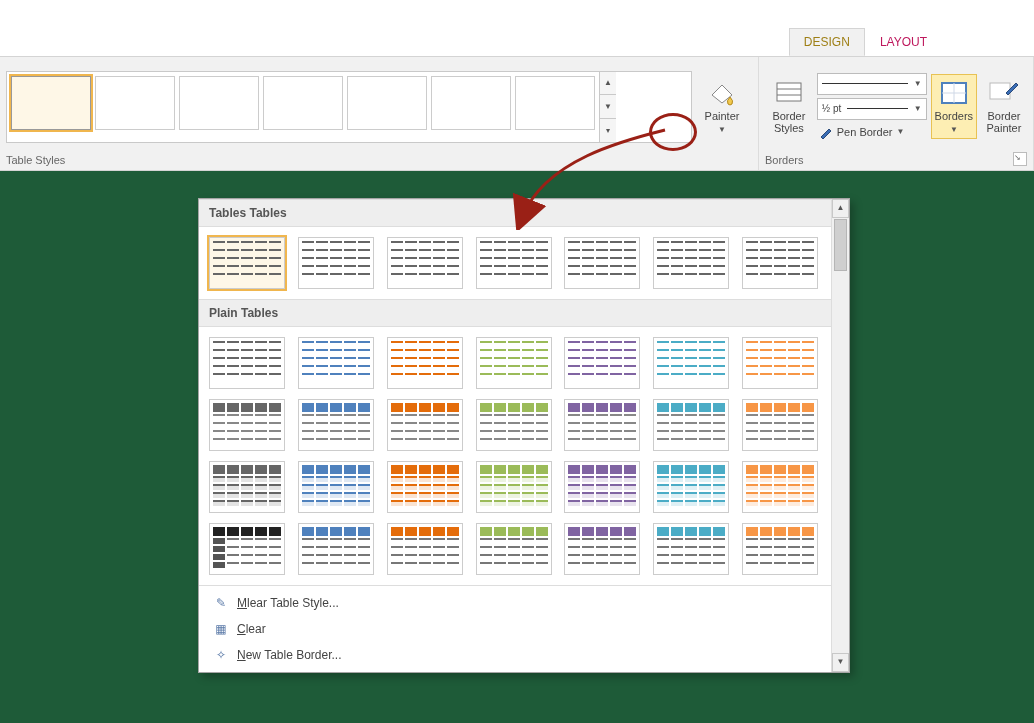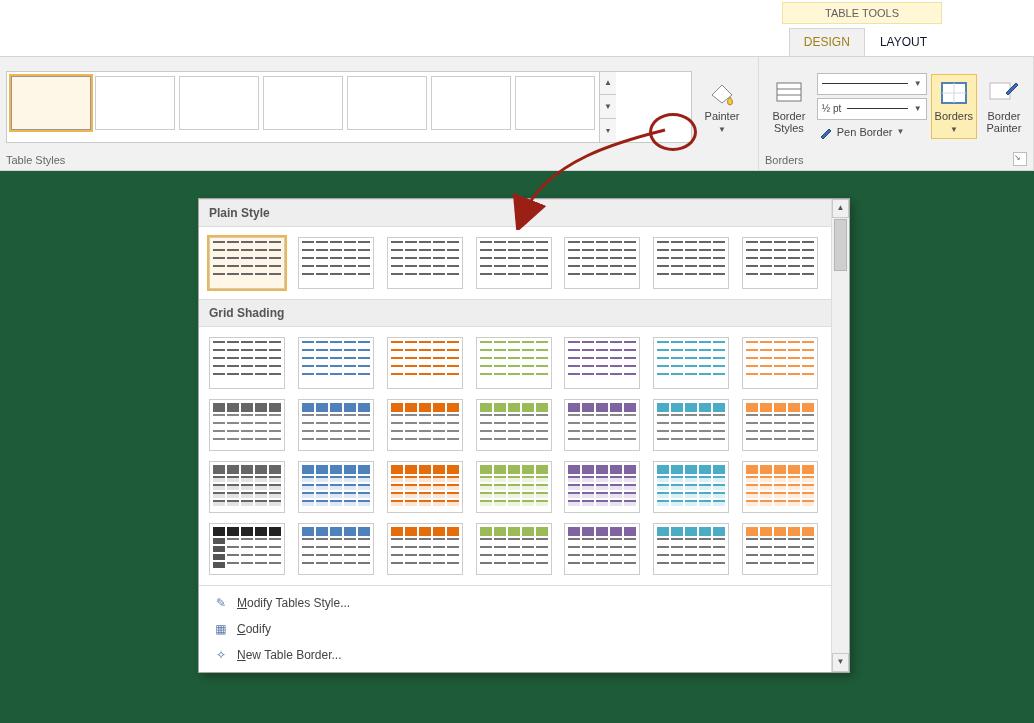--- a/index.html
+++ b/index.html
@@ -35,21 +35,21 @@
     padding: 4px 0;
   }
   .tabs {
     position: absolute;
     right: 92px;
     top: 28px;
     display: flex;
   }
   .tab {
     padding: 6px 14px 6px;
-    color: #0f172a;
+    color: #be185d;
     cursor: pointer;
     border: 1px solid transparent;
     border-bottom: none;
   }
   .tab.active {
     color: #9e7f15;
     border: 1px solid #d4d4d4;
     border-bottom: 1px solid #f1f1f1;
     background: #f1f1f1;
   }
@@ -308,21 +308,20 @@
     left:649px; top:113px; width:42px; height:32px;
     border:3px solid #9a2016; border-radius:50%;
   }
 </style>
 </head>
 <body>
 
 <div class="ribbon-area">
 
   <div class="tabstrip">
-    <div class="tool-context">TABLE TOOLS</div>
     <div class="tabs">
       <div class="tab active">DESIGN</div>
       <div class="tab">LAYOUT</div>
     </div>
   </div>
 
   <div class="ribbon-body">
 
     <div class="group" style="flex:1; min-width:0;">
       <div class="group-content">
@@ -457,21 +456,21 @@
   <defs>
     <marker id="ah" markerWidth="12" markerHeight="12" refX="6" refY="6" orient="auto">
       <path d="M0 0 L12 6 L0 12 Z" fill="#9a2016"></path>
     </marker>
   </defs>
   <path d="M160 10 C 120 20, 40 40, 18 96" fill="none" stroke="#9a2016" stroke-width="3" marker-end="url(#ah)"></path>
 </svg>
 
 <div class="gallery-panel">
   <div class="gallery-scroll">
-    <div class="gallery-section-h">Plain Style</div>
+    <div class="gallery-section-h">Tables Tables</div>
     <div class="gallery-grid" id="plain-grid">
         <div class="gthumb selected grid-only">
           <div class="gr">
             <span></span>
             <span></span>
             <span></span>
             <span></span>
             <span></span>
           </div>
           <div class="gr">
@@ -719,21 +718,21 @@
           </div>
           <div class="gr">
             <span></span>
             <span></span>
             <span></span>
             <span></span>
             <span></span>
           </div>
         </div>
       </div>
-    <div class="gallery-section-h">Grid Shading</div>
+    <div class="gallery-section-h">Plain Tables</div>
     <div class="gallery-grid" id="grid-grid" style="grid-template-rows:repeat(4,auto);">
         <div class="gthumb" style="--rc:#666666; --hbg:transparent;">
           <div class="gr">
             <span></span>
             <span></span>
             <span></span>
             <span></span>
             <span></span>
           </div>
           <div class="gr">
@@ -1761,25 +1760,25 @@
             <span></span>
             <span></span>
             <span></span>
             <span></span>
           </div>
         </div>
       </div>
     <div class="gallery-footer">
       <div class="mitem">
         <span class="micon">✎</span>
-        <span><span class="u">M</span><span></span><span id="mf-modify">odify Tables Style...</span></span>
+        <span><span class="u">M</span><span></span><span id="mf-modify">lear Table Style...</span></span>
       </div>
       <div class="mitem">
         <span class="micon">▦</span>
-        <span><span class="u">C</span><span id="mf-clear">odify</span></span>
+        <span><span class="u">C</span><span id="mf-clear">lear</span></span>
       </div>
       <div class="mitem">
         <span class="micon">✧</span>
         <span><span class="u">N</span><span id="mf-new">ew Table Border...</span></span>
       </div>
     </div>
   </div>
   <div class="gallery-sb">
     <div class="sb-btn sb-up">▲</div>
     <div class="sb-thumb"></div>

